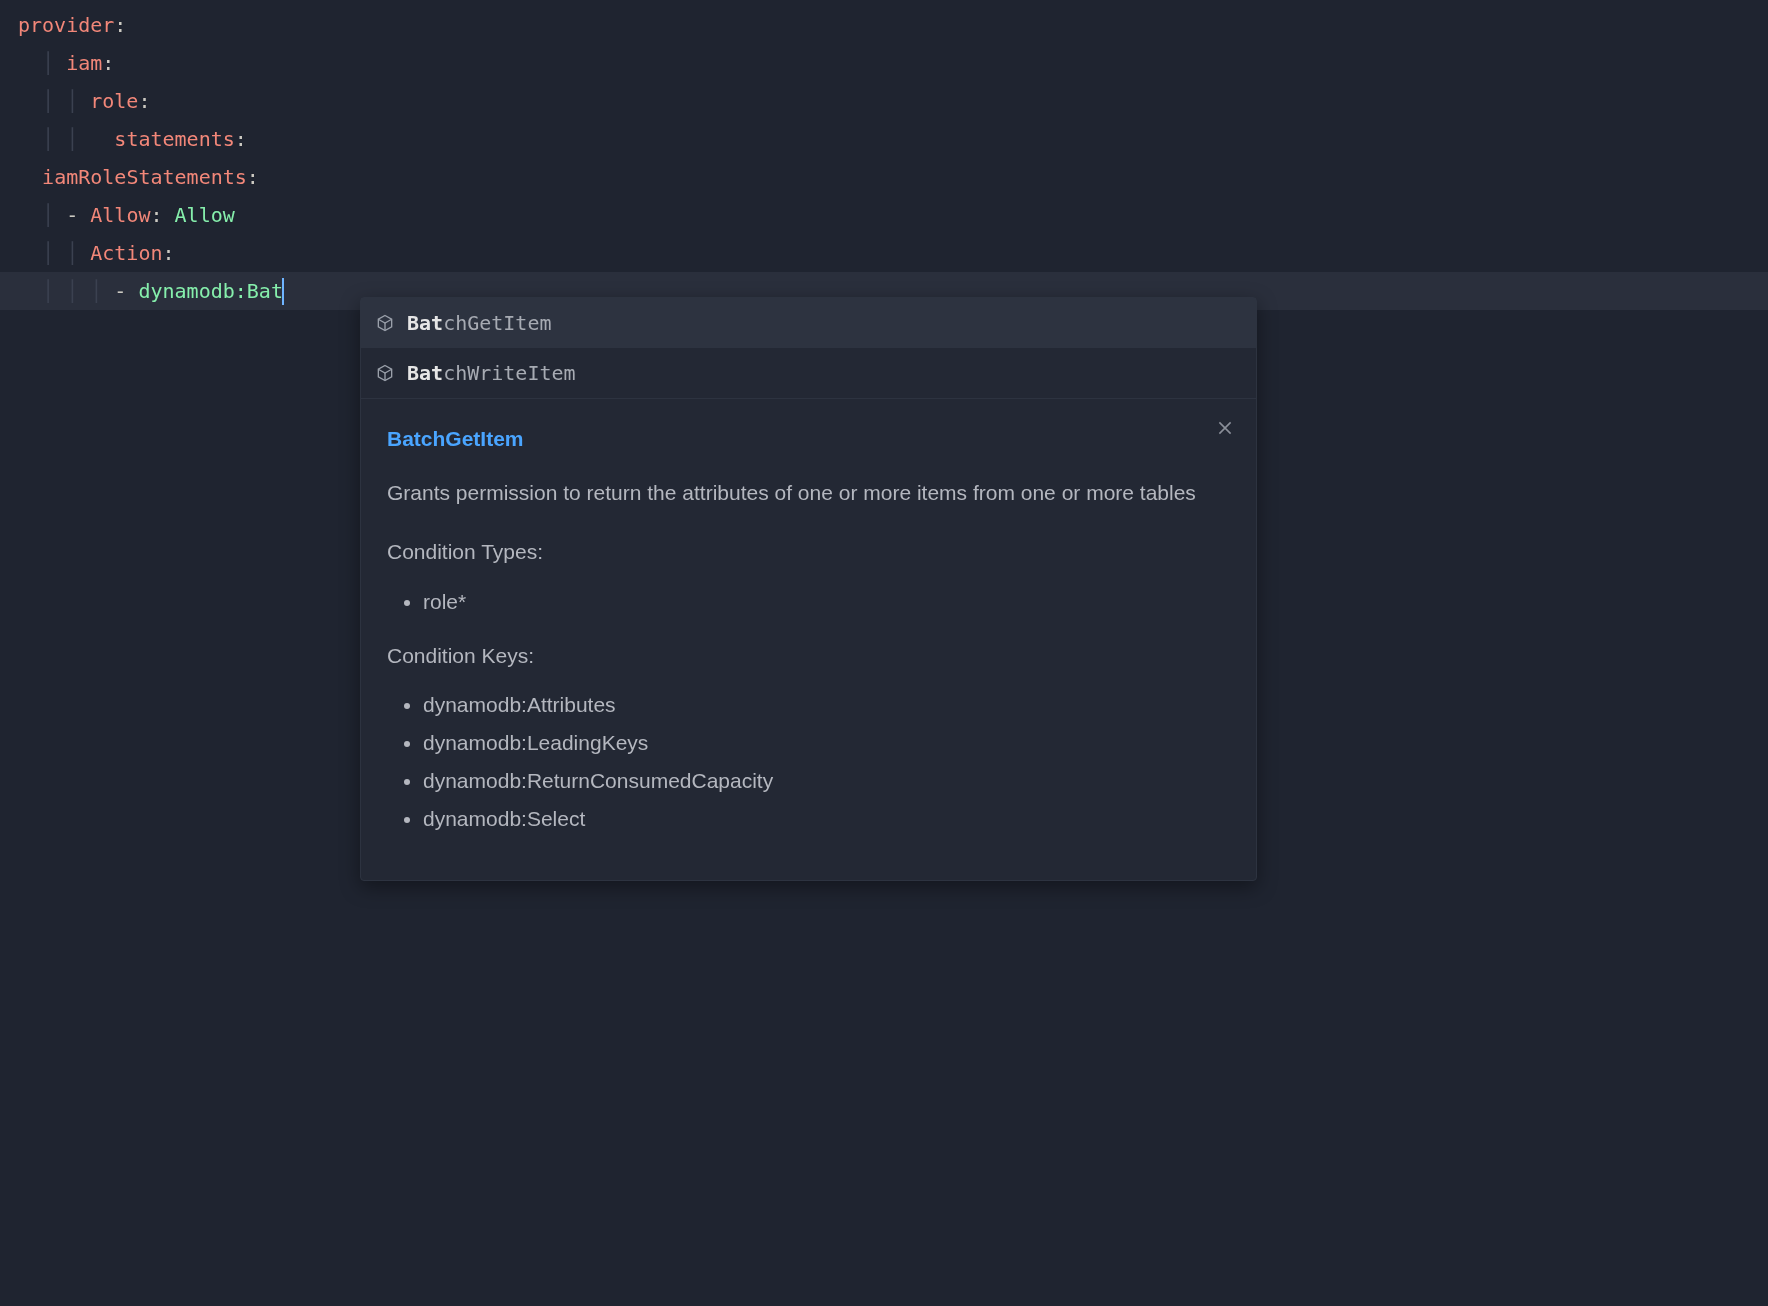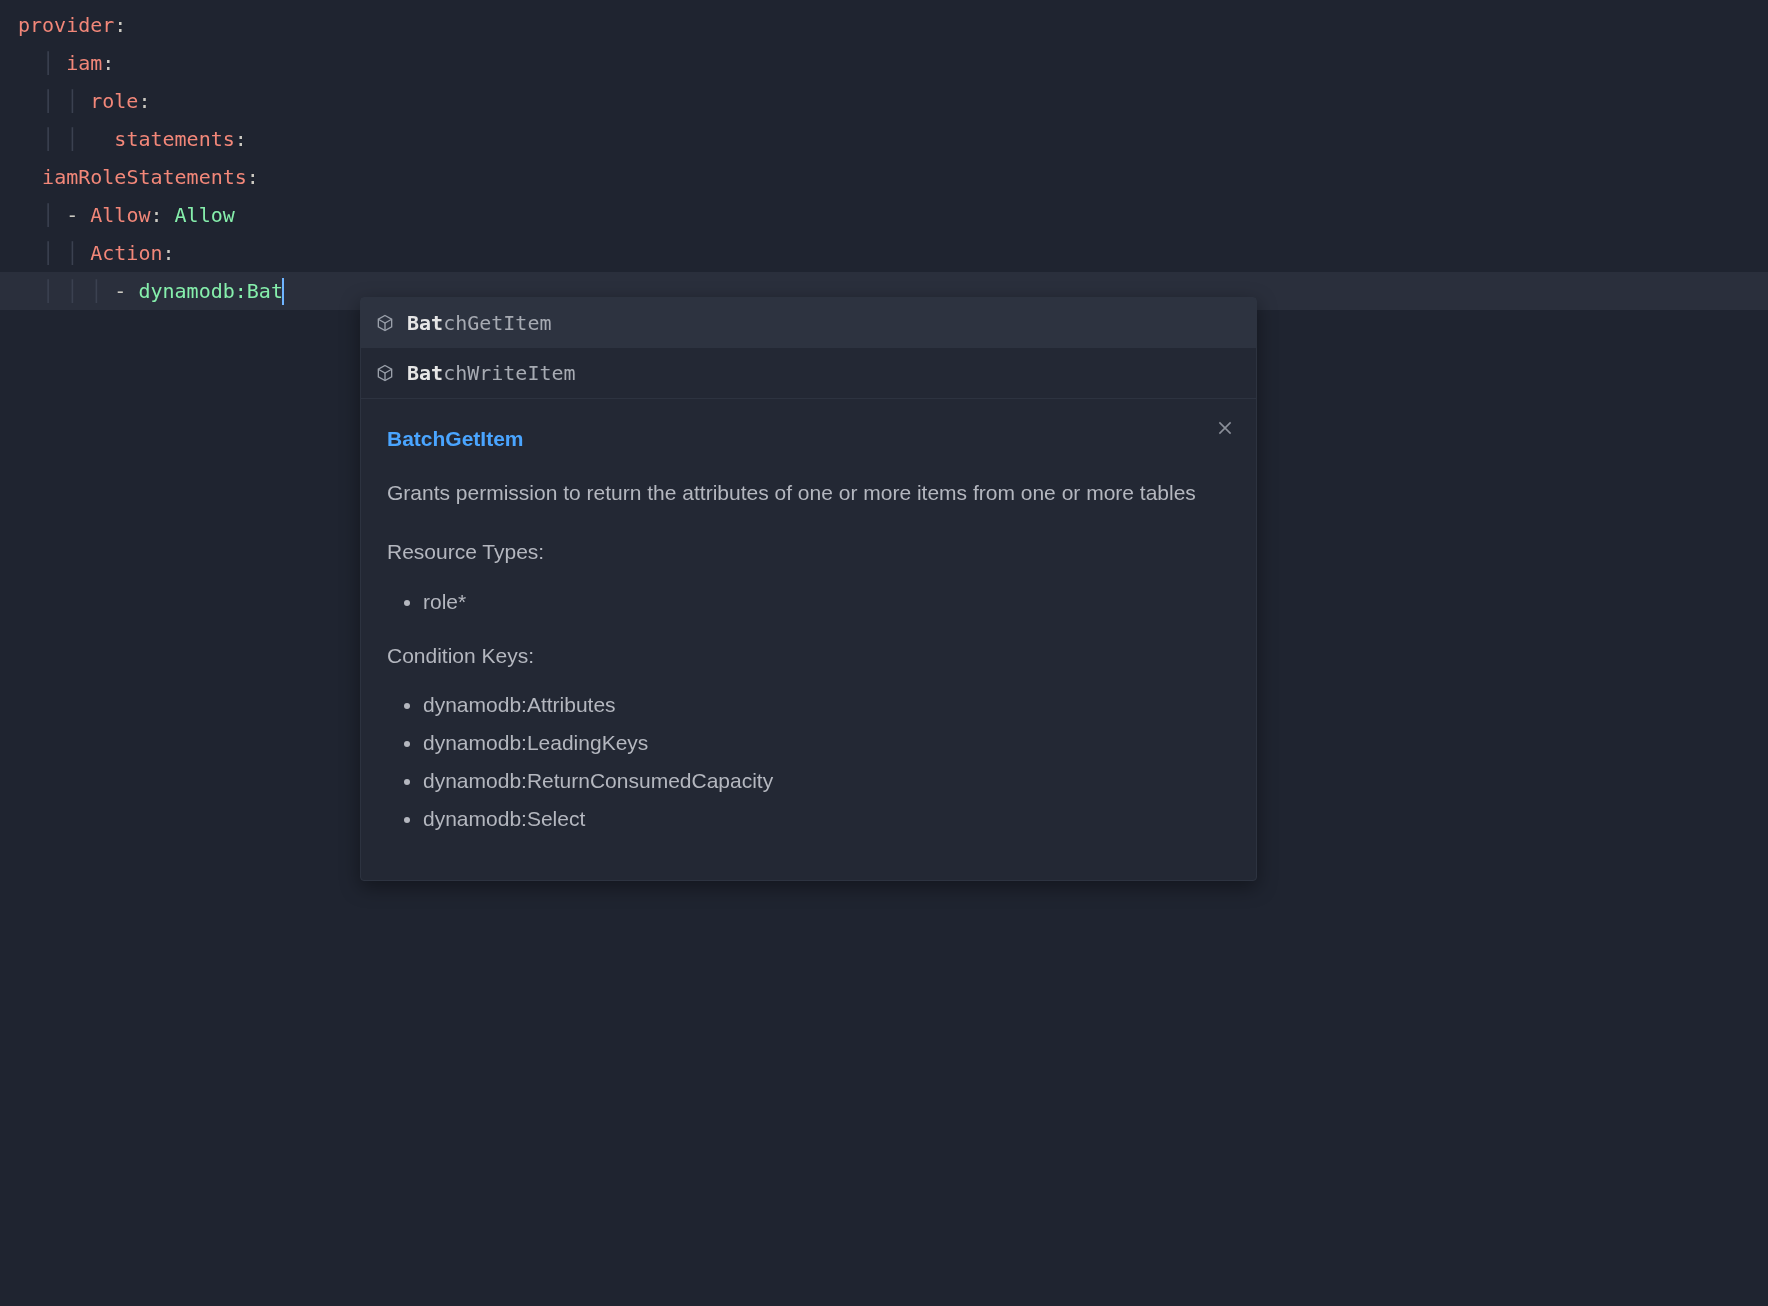--- a/index.html
+++ b/index.html
@@ -173,21 +173,21 @@
         </div>
       </div>
     <div class="docs">
       <div class="docs-close">
         <svg viewBox="0 0 16 16" stroke="currentColor" stroke-width="1.4" fill="none">
           <path d="M3 3 L13 13 M13 3 L3 13"></path>
         </svg>
       </div>
       <div class="docs-title">BatchGetItem</div>
       <div class="docs-desc">Grants permission to return the attributes of one or more items from one or more tables</div>
-      <div class="docs-section-label">Resource Types:</div>
+      <div class="docs-section-label">Condition Types:</div>
       <ul id="resource-types">
           <li>role*</li>
         </ul>
       <div class="docs-section-label">Condition Keys:</div>
       <ul id="condition-keys">
           <li>dynamodb:Attributes</li>
           <li>dynamodb:LeadingKeys</li>
           <li>dynamodb:ReturnConsumedCapacity</li>
           <li>dynamodb:Select</li>
         </ul>

